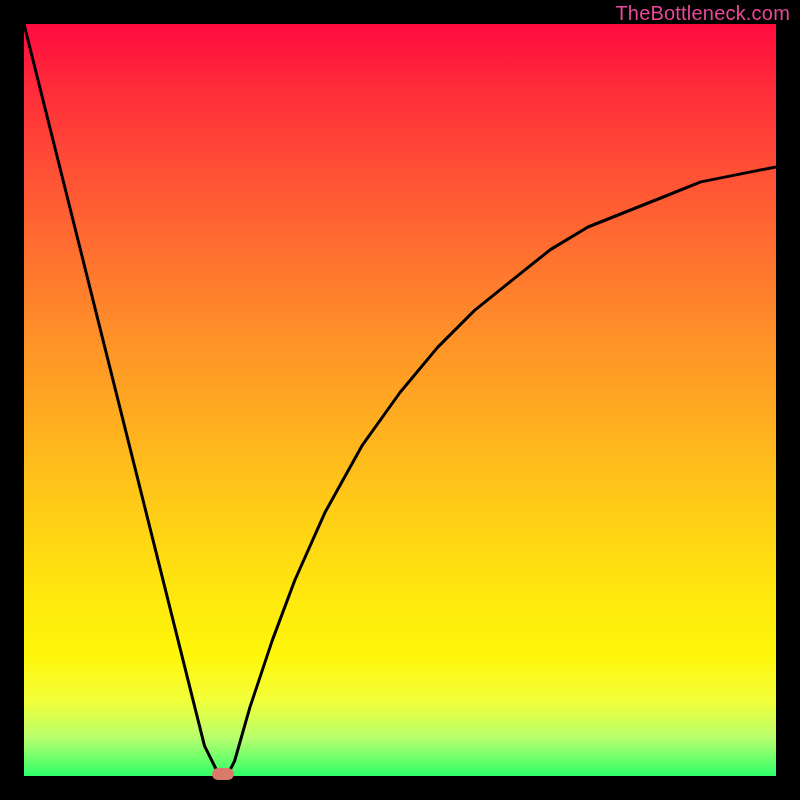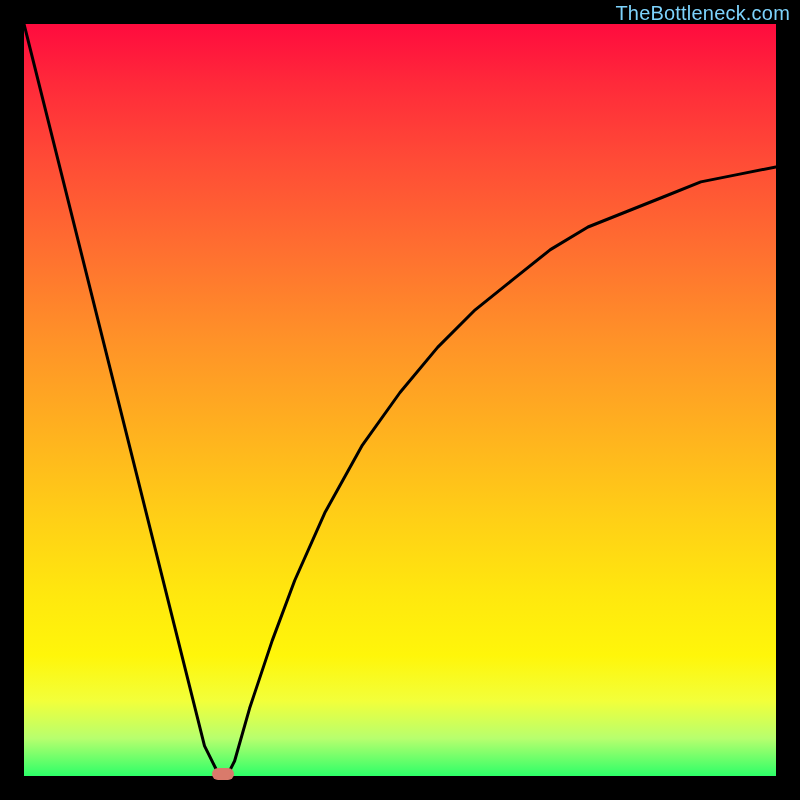--- a/index.html
+++ b/index.html
@@ -37,21 +37,21 @@
       #ffe80e 76%,
       #fff60a 84%,
       #f2ff3a 90%,
       #b7ff6e 95%,
       #2dff68 100%);
   }
   .watermark {
     position: absolute;
     top: 2px;
     right: 10px;
-    color: #7dd3fc;
+    color: #ec4899;
     font-size: 20px;
     font-weight: 500;
     letter-spacing: 0.2px;
     user-select: none;
   }
   svg.curve {
     position: absolute;
     top: 0;
     left: 0;
     width: 752px;

